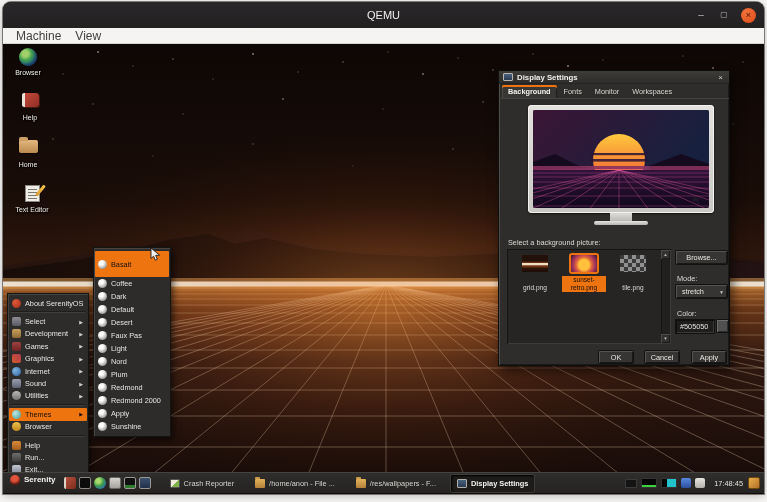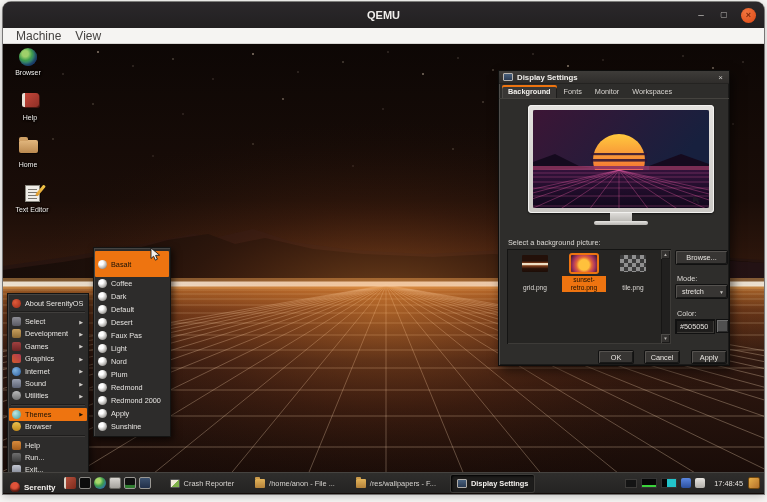--- a/index.html
+++ b/index.html
@@ -16,21 +16,21 @@
     border-radius: 8px 8px 0 0; overflow: hidden;
     box-shadow: 0 0 0 1px rgba(0,0,0,.45), 0 2px 8px rgba(0,0,0,.25);
     background: #120a07;
   }
   .qemu-titlebar {
     height: 26px; background: linear-gradient(#2b282b,#222021);
     display: flex; align-items: center; position: relative;
   }
   .qemu-title {
     position: absolute; left: 0; right: 0; text-align: center;
-    color: #f0eeec; font-size: 11px; font-weight: bold;
+    color: #f0eeec; font-size: 11px; font-weight: normal;
   }
   .qemu-controls { position: absolute; right: 8px; display: flex; align-items: center; gap: 11px; }
   .qc-min, .qc-max { color: #b8b5b2; font-size: 10px; width: 12px; text-align: center; line-height: 12px; }
   .qc-max { font-size: 8px; }
   .qc-close {
     width: 15px; height: 15px; border-radius: 50%;
     background: radial-gradient(circle at 35% 30%, #f2753f, #dd4814);
     color: #7e2a0c; font-size: 9px; font-weight: bold;
     display: flex; align-items: center; justify-content: center; line-height: 1;
   }
@@ -155,21 +155,21 @@
   .ds-input { position: absolute; background: #1e1d1c; color: #e2dfdb; font-size: 7.3px;
     box-shadow: inset 1px 1px 0 #101010, inset -1px -1px 0 #3b3936, 0 0 0 1px #111;
     display: flex; align-items: center; padding-left: 4px; }
   .color-swatch { position: absolute; left: 218px; top: 221px; width: 11px; height: 12px;
     background: #505050; box-shadow: inset 1px 1px 0 #6e6e6e, inset -1px -1px 0 #2c2c2c, 0 0 0 1px #111; }
 
   
   .taskbar { position: absolute; left: 0; right: 0; bottom: 0; height: 21px;
     background: linear-gradient(#2f2e2c,#242322); border-top: 1px solid #454340;
     display: flex; align-items: center; padding: 0 4px; z-index: 50; }
-  .start-btn { display: flex; align-items: flex-end; gap: 4px; padding: 0 6px 0 3px; height: 17px; }
+  .start-btn { display: flex; align-items: flex-start; gap: 4px; padding: 0 6px 0 3px; height: 17px; }
   .ladybug { width: 10px; height: 10px; border-radius: 50% 50% 45% 45%;
     background: radial-gradient(circle at 35% 30%, #e0533a 40%, #8e1f12 90%); box-shadow: inset 0 -2px 2px rgba(0,0,0,.5); }
   .start-label { color: #f4f1ee; font-size: 8px; font-weight: bold; }
   .ql { display: flex; align-items: center; gap: 3px; margin: 0 4px 0 2px; }
   .ql-icon { width: 12px; height: 12px; border-radius: 2px; }
   .ql-book { background: linear-gradient(135deg,#b5503c,#7c2a1c); border-left: 2px solid #ddd5c8; }
   .ql-term { background: #0c0c0c; border: 1px solid #8a8884; }
   .ql-globe { border-radius: 50%; background: radial-gradient(circle at 35% 32%, #a8d86a 20%, #3f9e4e 45%, #2d6cae 80%); }
   .ql-file { background: linear-gradient(#d8d5d0,#a5a29d); border: 1px solid #6a6863; }
   .ql-graph { background: #101010; border: 1px solid #9a9894; box-shadow: inset 0 -3px 0 #2f7c2f; }

